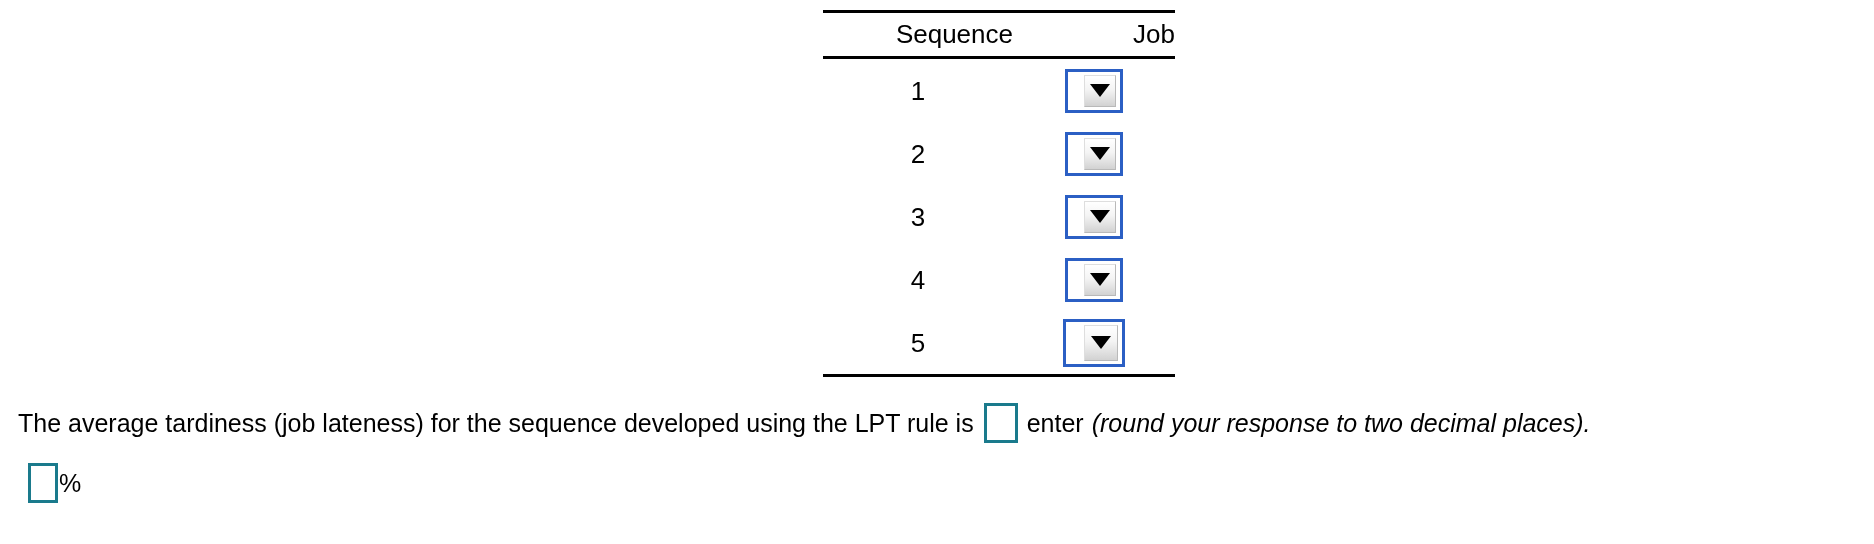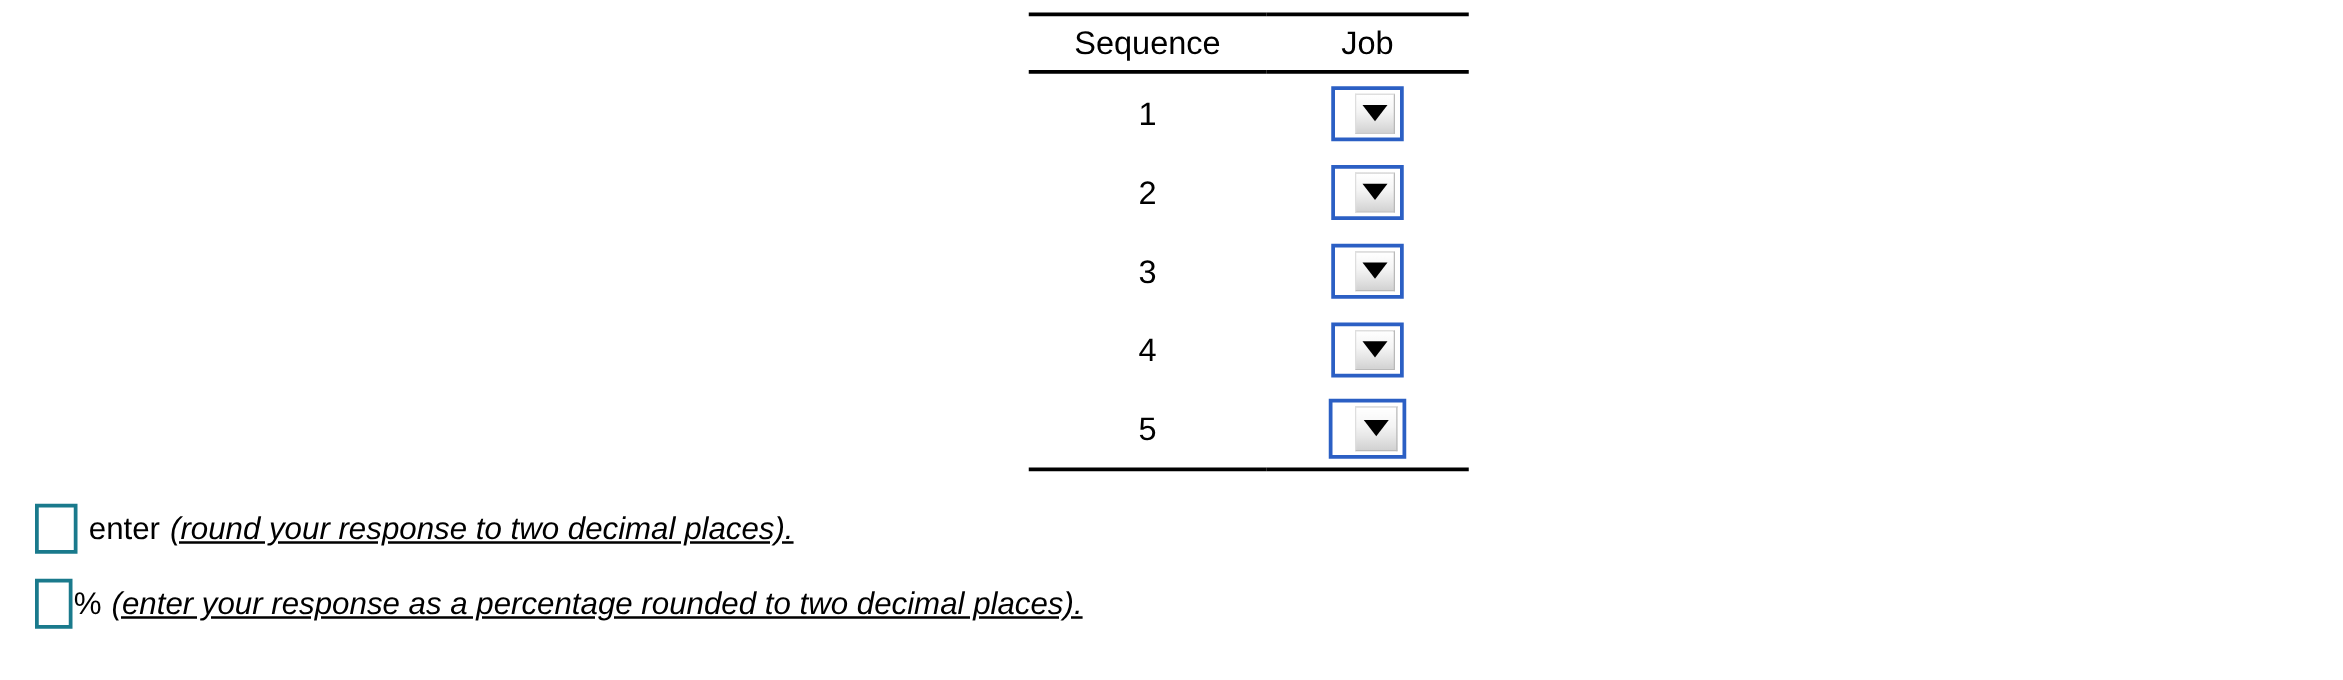--- a/index.html
+++ b/index.html
@@ -28,21 +28,21 @@
   table.seq-table {
     border-collapse: collapse;
     width: 352px;
     table-layout: fixed;
   }
   table.seq-table thead th {
     font-weight: normal;
     font-size: 26px;
     line-height: 1;
     padding: 8px 0 9px 0;
-    text-align: center;
+    text-align: right;
     border-top: 3px solid #000000;
     border-bottom: 3px solid #000000;
   }
   table.seq-table tbody td {
     text-align: center;
     font-size: 26px;
     line-height: 1;
     padding: 0;
     height: 63px;
     vertical-align: middle;
@@ -118,21 +118,20 @@
     display: flex;
     align-items: center;
   }
   .statement.line-1 { top: 403px; }
   .statement.line-2 { top: 463px; }
 
   .statement .txt { white-space: pre; }
   .statement .hint {
     font-style: italic;
     white-space: pre;
-    text-decoration: underline;
   }
 
   .answer-box {
     display: inline-block;
     box-sizing: border-box;
     border: 3px solid #1a7a8c;
     background: #ffffff;
     vertical-align: middle;
     padding: 0;
     margin: 0;
@@ -224,22 +223,22 @@
               <span class="caret"></span>
             </span>
           </span>
         </td>
       </tr>
     </tbody>
   </table>
 </div>
 
 <div class="statement line-1">
+  <span class="txt">The average tardiness (job lateness) for the sequence developed using the LPT rule is</span>
   <input class="answer-box wide" type="text" value="" style="">
   <span class="txt">enter</span>
   <span class="hint" style="margin-left:8px;">(round your response to two decimal places).</span>
 </div>
 
 <div class="statement line-2">
   <input class="answer-box narrow" type="text" value="" style="">
   <span class="txt">%</span>
-  <span class="hint" style="margin-left:8px;">(enter your response as a percentage rounded to two decimal places).</span>
 </div>
 
 </body></html>

